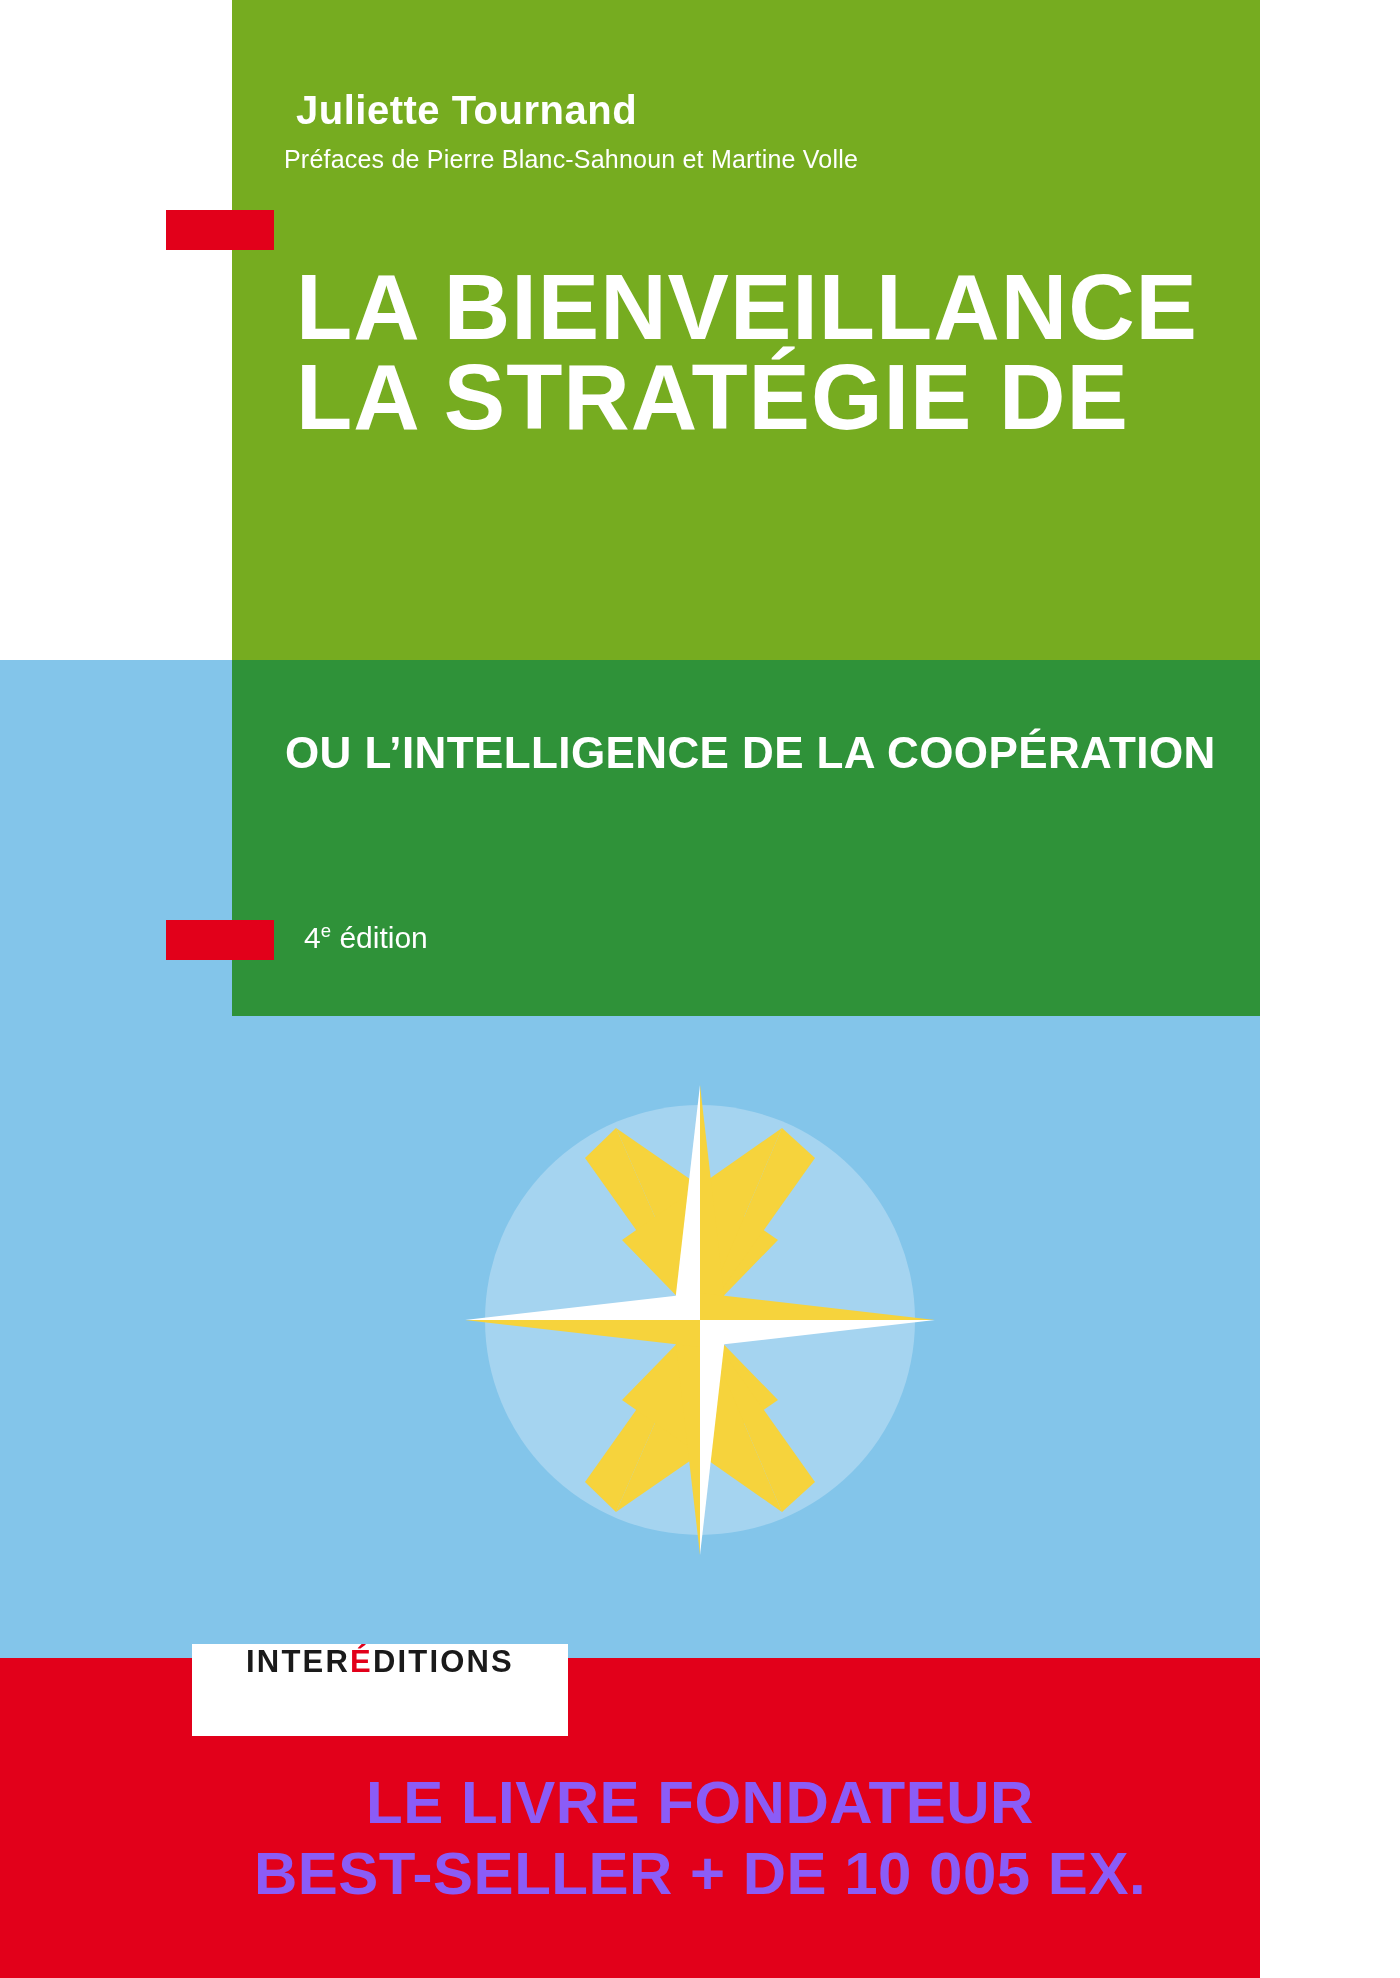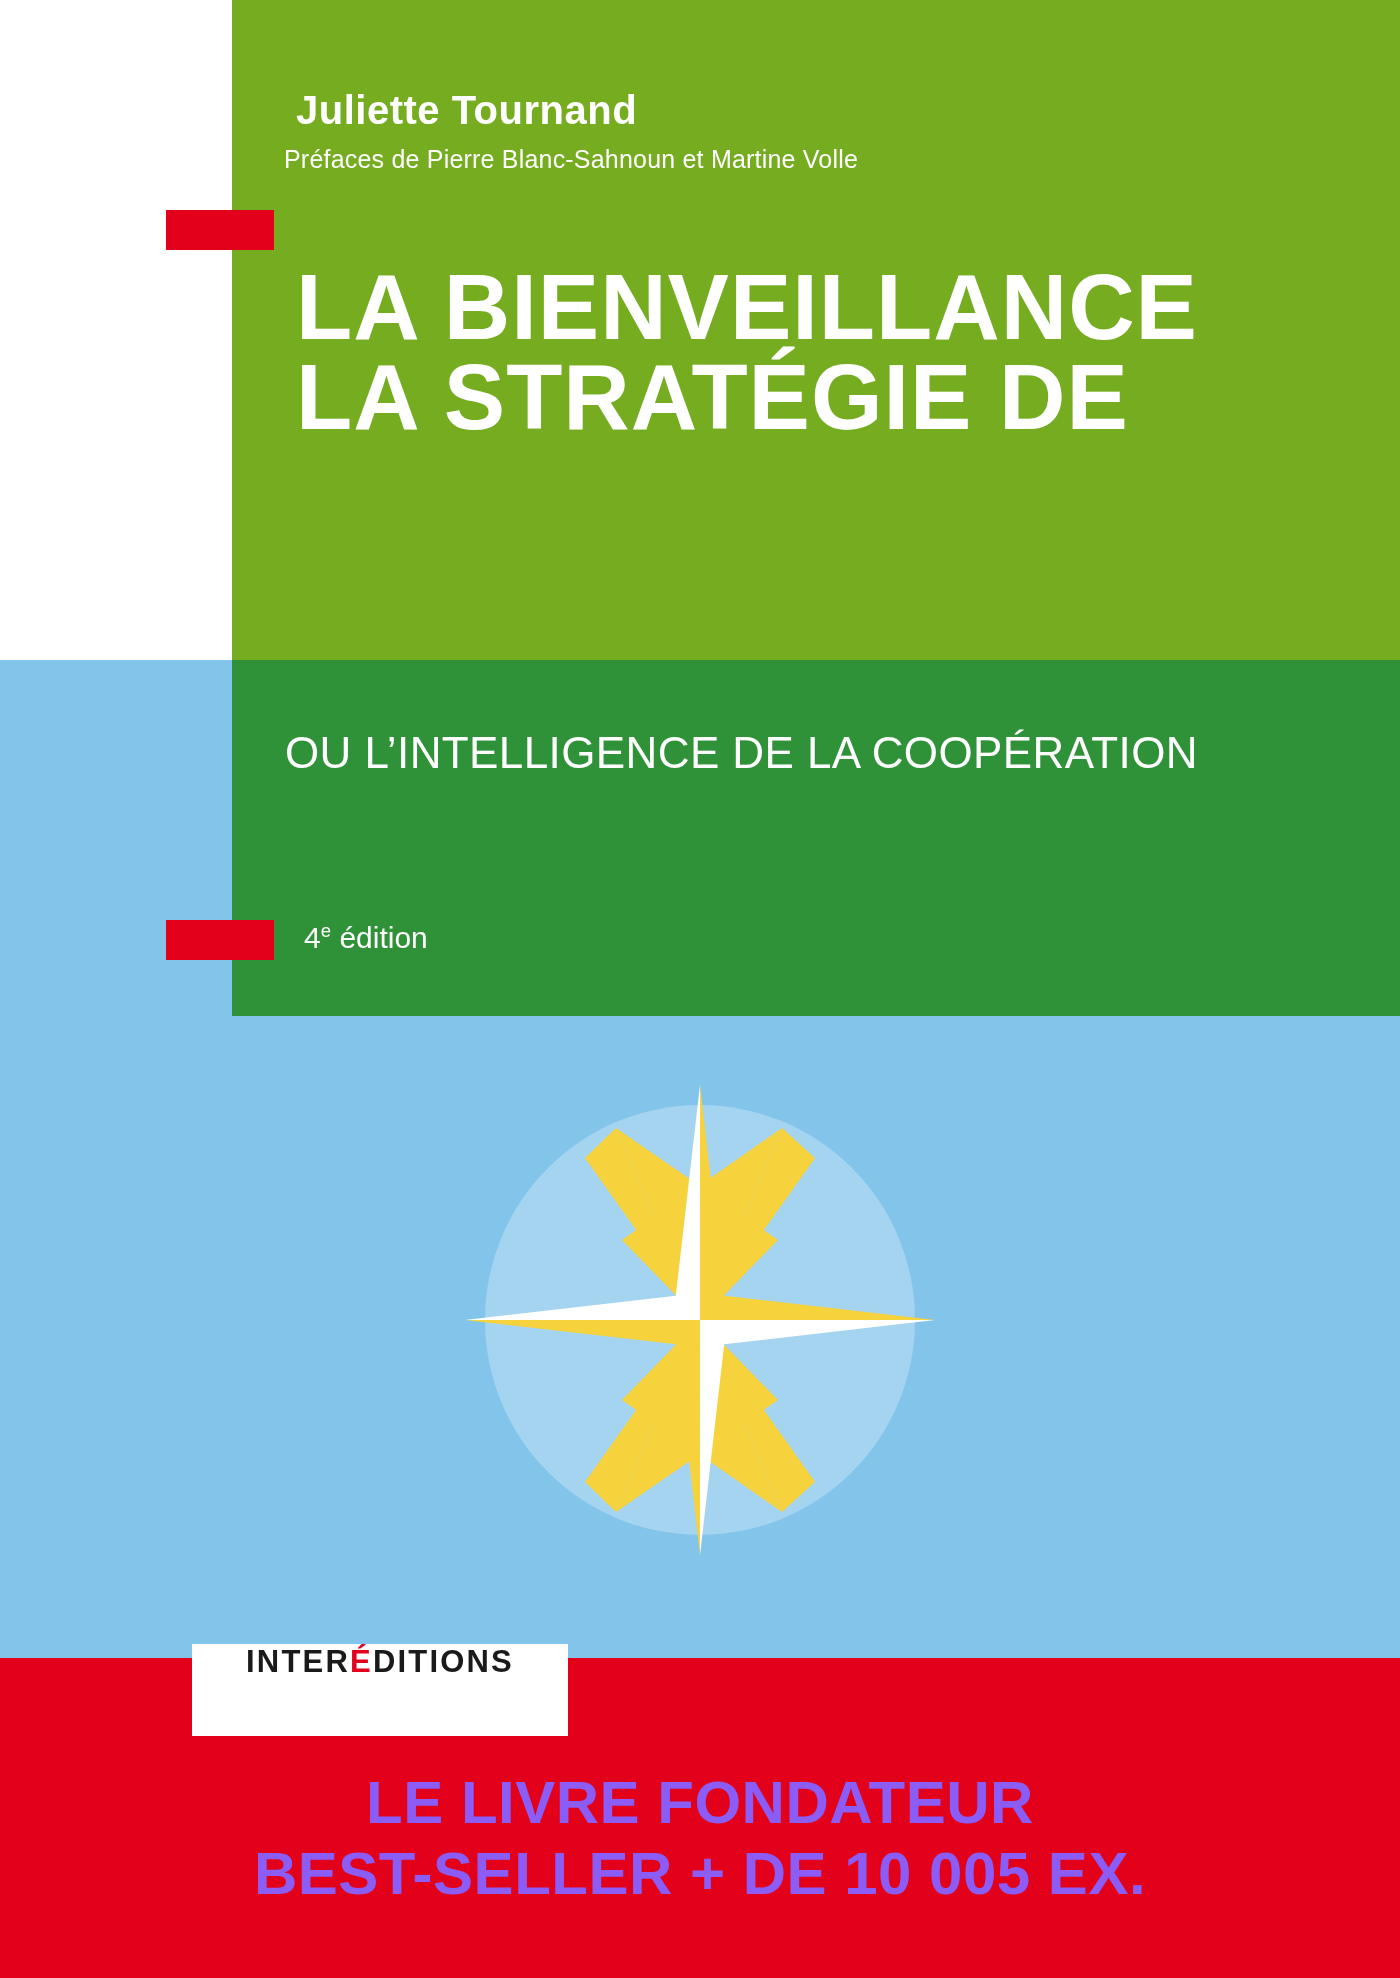--- a/index.html
+++ b/index.html
@@ -6,21 +6,21 @@
     margin: 0;
     padding: 0;
     background: #ffffff;
   }
   body {
     font-family: "Liberation Sans", sans-serif;
   }
 
   .cover {
     position: relative;
-    width: 1400px;
+    width: 1260px;
     height: 1978px;
     overflow: hidden;
     background: #ffffff;
   }
 
   
   .bg-white-left {
     position: absolute;
     left: 0;
     top: 0;
@@ -124,21 +124,21 @@
     white-space: nowrap;
   }
 
   .subtitle {
     position: absolute;
     left: 285px;
     top: 728px;
     width: 1090px;
     color: #ffffff;
     font-size: 44px;
-    font-weight: normal;
+    font-weight: bold;
     letter-spacing: 0.4px;
   }
 
   .edition {
     position: absolute;
     left: 304px;
     top: 920px;
     color: #ffffff;
     font-size: 30px;
     font-weight: normal;

